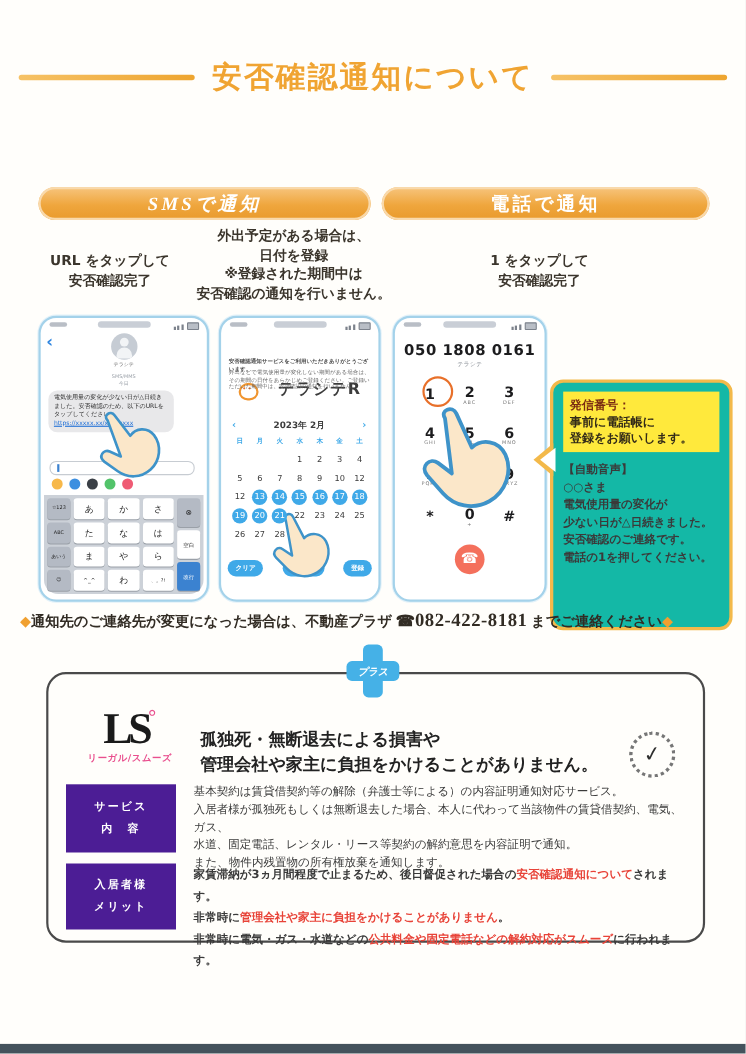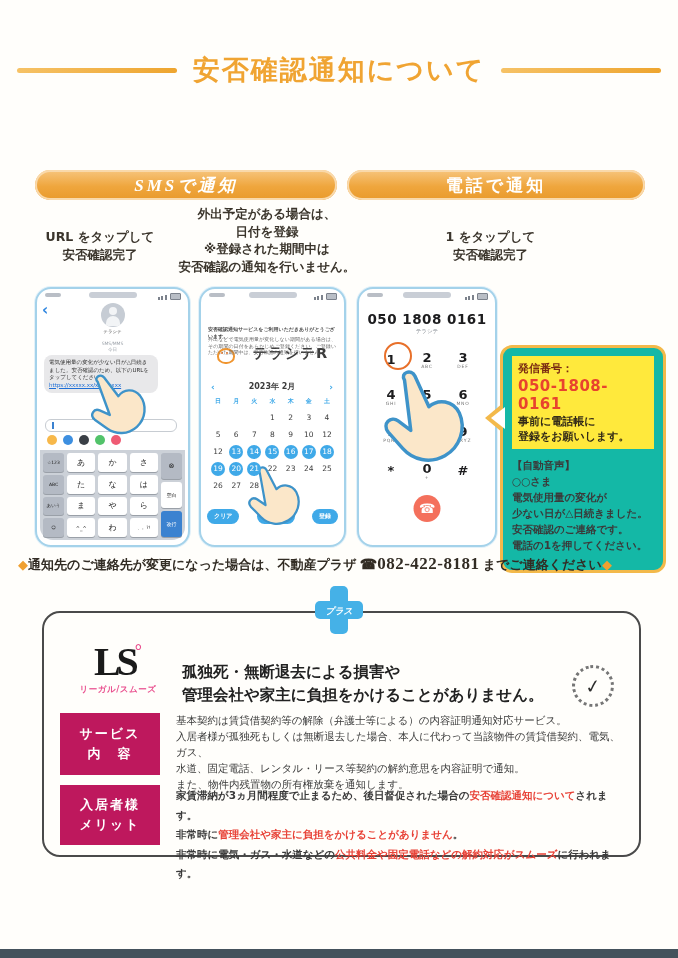--- a/index.html
+++ b/index.html
@@ -122,21 +122,21 @@
   .lslogo{position:absolute;left:20px;top:18px;width:108px;text-align:center;}
   .lslogo .glyphs{font-family:"Liberation Serif","DejaVu Serif",serif;font-size:40px;font-weight:900;color:#1a1a1a;line-height:40px;letter-spacing:-4px;}
   .lslogo .dot{color:#e94f8e;font-size:18px;vertical-align:18px;letter-spacing:0;}
   .lslogo .sub{font-size:8.5px;color:#e94f8e;font-weight:bold;letter-spacing:0.5px;margin-top:2px;}
   .tagline{position:absolute;left:138px;top:30px;font-size:10.5px;font-weight:bold;color:#3a342c;}
   .svcname{position:absolute;left:318px;top:14px;font-size:21px;font-weight:800;color:#2ba4dd;letter-spacing:-0.5px;
            text-shadow:1px 1px 0 #fff,-1px -1px 0 #fff;}
   .headline{position:absolute;left:138px;top:48px;font-size:15.5px;line-height:23px;font-weight:bold;color:#222;}
   .clock{position:absolute;left:528px;top:52px;width:36px;height:36px;border:3px dotted #767676;border-radius:50%;
          display:flex;align-items:center;justify-content:center;font-size:19px;font-weight:bold;color:#2e2e2e;transform:rotate(-8deg);}
-  .bluelabel{position:absolute;left:16px;width:100px;background:#be185d;color:#fff;font-size:13px;font-weight:bold;
+  .bluelabel{position:absolute;left:16px;width:100px;background:#4c1d95;color:#fff;font-size:10px;font-weight:bold;
              text-align:center;display:flex;align-items:center;justify-content:center;line-height:20px;letter-spacing:2px;}
   .lbl-svc{top:100px;height:62px;}
   .lbl-mer{top:172px;height:60px;}
   .svctext{position:absolute;left:132px;top:99px;width:452px;font-size:10.5px;line-height:16px;color:#3a3a3a;}
   .mertext{position:absolute;left:132px;top:173px;width:452px;font-size:10.5px;line-height:19.5px;color:#3a3a3a;font-weight:600;}
   .mertext .red{color:#e84338;}
 
   .bottomstrip{position:absolute;left:0;top:949px;width:678px;height:9px;background:#44525c;}
 </style>
 </head>
@@ -379,21 +379,20 @@
     <svg class="hand" style="left:22px;top:78px;width:84px;height:100px;transform:rotate(-15deg);" viewBox="0 0 60 72">
         <use href="#hand-path"></use>
       </svg>
   </div>
 
   <div class="callout">
     <span class="tailA"></span>
     <span class="tailB"></span>
     <div class="hl">
       <div class="t1">発信番号：</div>
-      <div class="t2">050-1808-0161</div>
       <div class="t3 pre">事前に電話帳に
 登録をお願いします。</div>
     </div>
     <div class="voice pre">【自動音声】
 ○○さま
 電気使用量の変化が
 少ない日が△日続きました。
 安否確認のご連絡です。
 電話の1を押してください。</div>
   </div>

